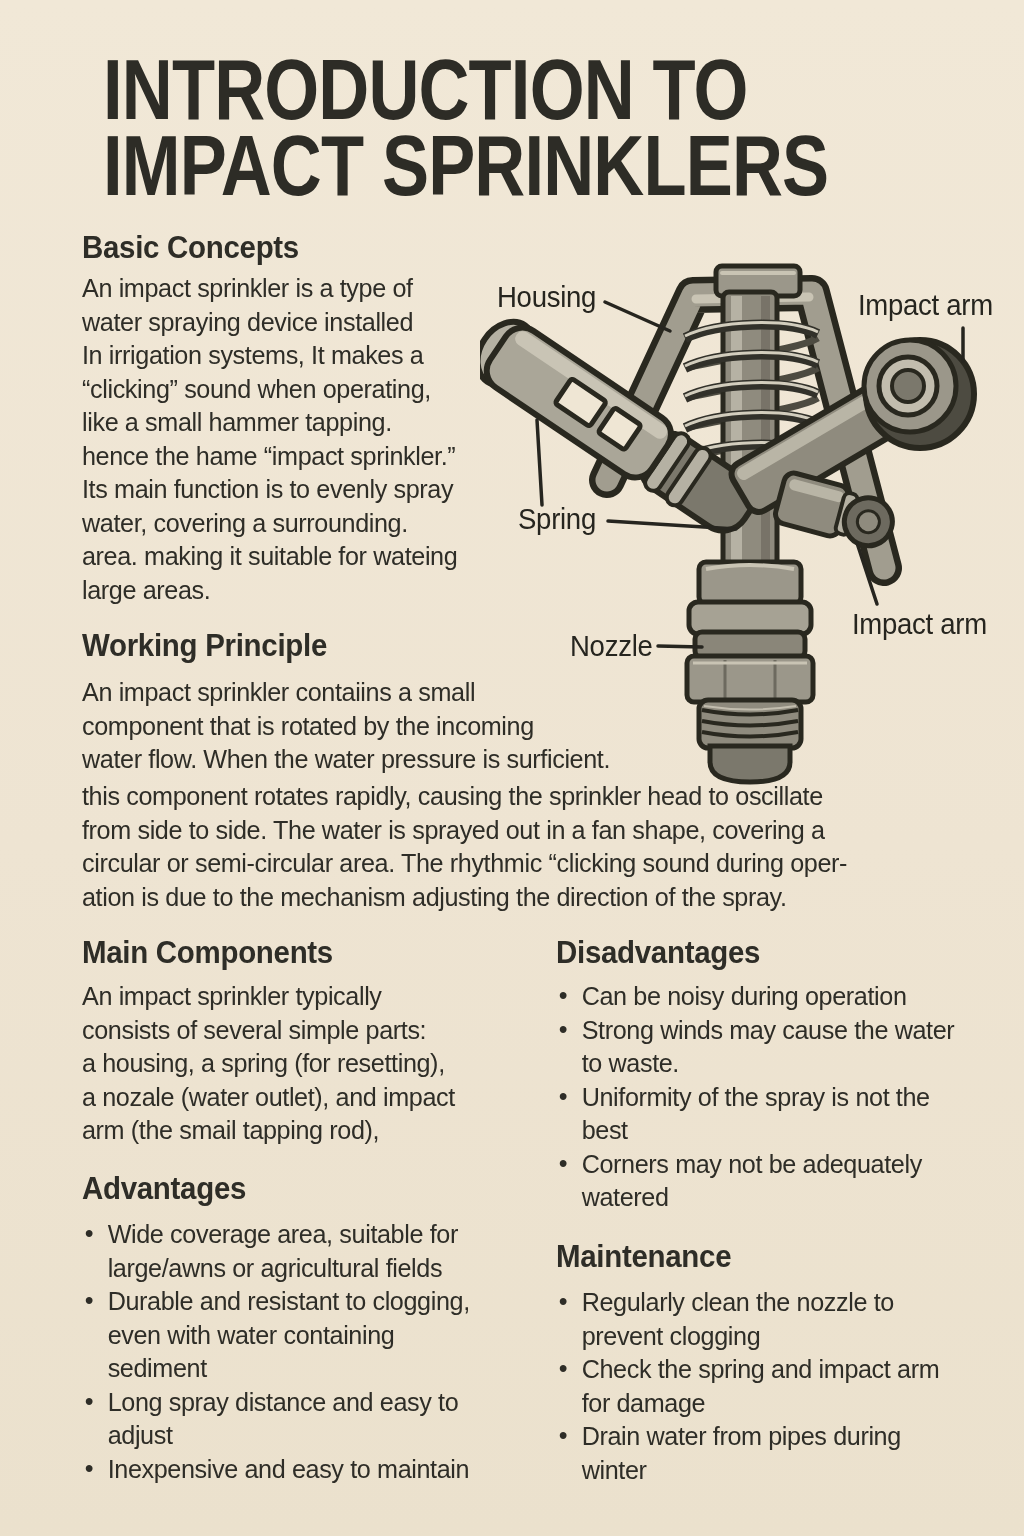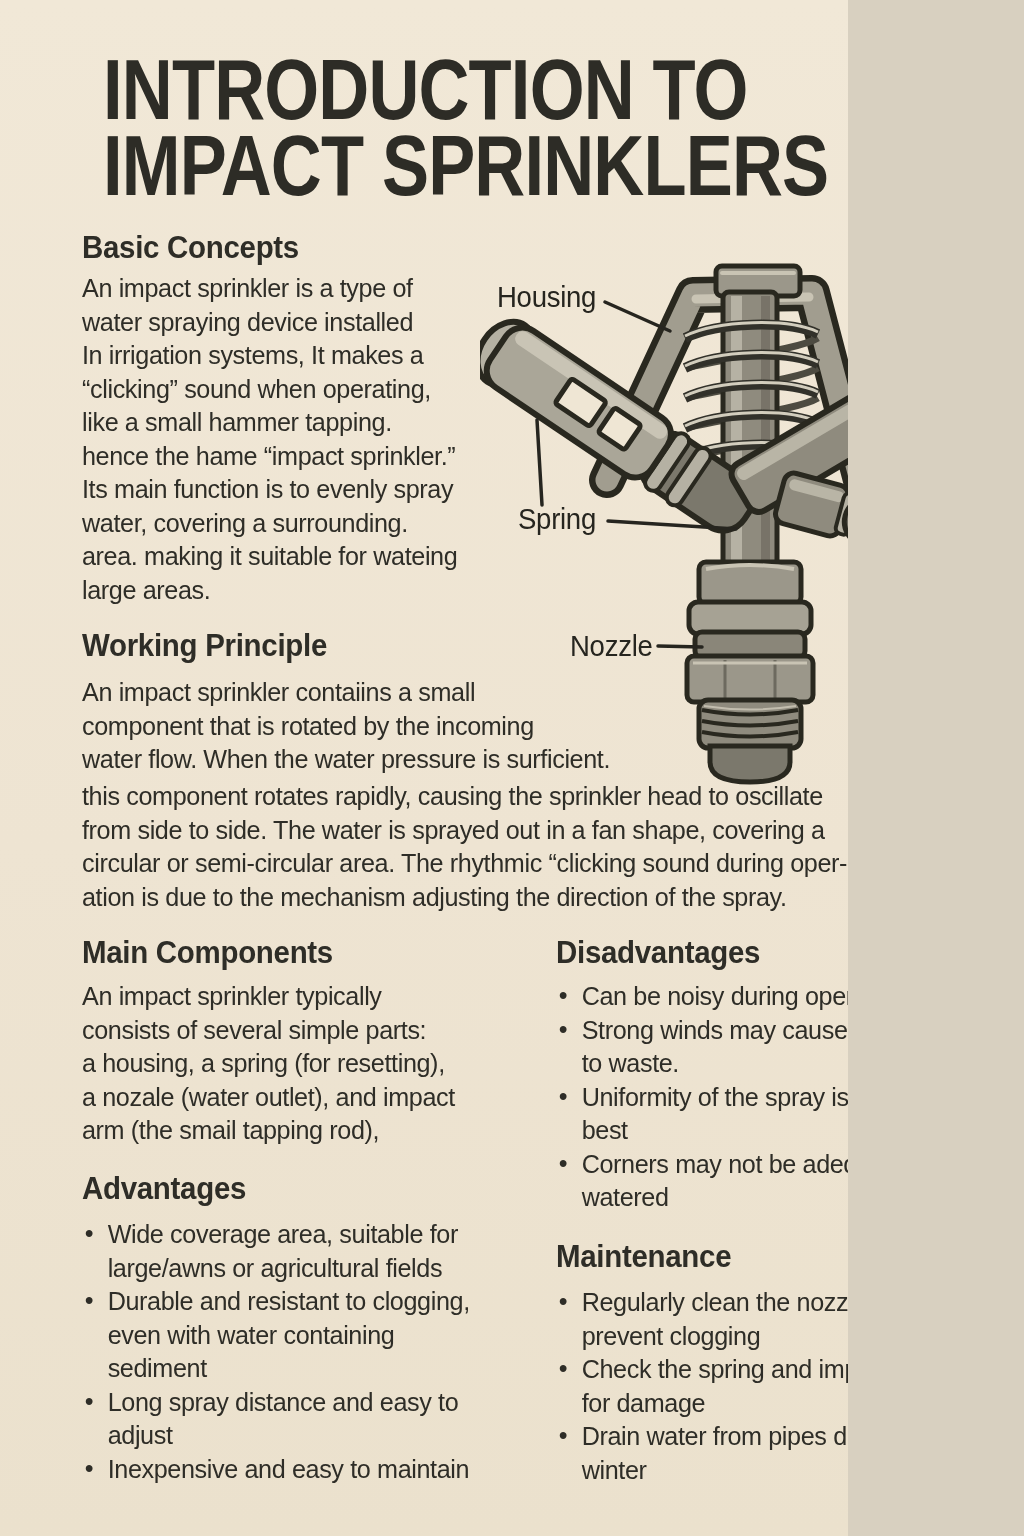--- a/index.html
+++ b/index.html
@@ -1,17 +1,17 @@
 <!DOCTYPE html>
 <html><head>
 <meta charset="utf-8">
 <style>
   html,body{margin:0;padding:0;background:#d8d0c0;}
   .poster{
-    position:relative;width:848px;height:1536px;overflow:hidden;
+    position:relative;width:1024px;height:1536px;overflow:hidden;
     background:linear-gradient(180deg,#f1e8d7 0%,#eee4d2 55%,#ebe1cd 100%);
     font-family:"Liberation Sans","DejaVu Sans",sans-serif;
     color:#2e2d27;
   }
   .tx{position:absolute;transform:scaleX(0.95);transform-origin:0 0;white-space:pre-line;}
   .title-line{
     position:absolute;left:103px;font-size:86px;line-height:1;font-weight:bold;
     letter-spacing:-1px;color:#2d2c26;transform:scaleX(0.82);transform-origin:0 0;
     white-space:nowrap;
   }

